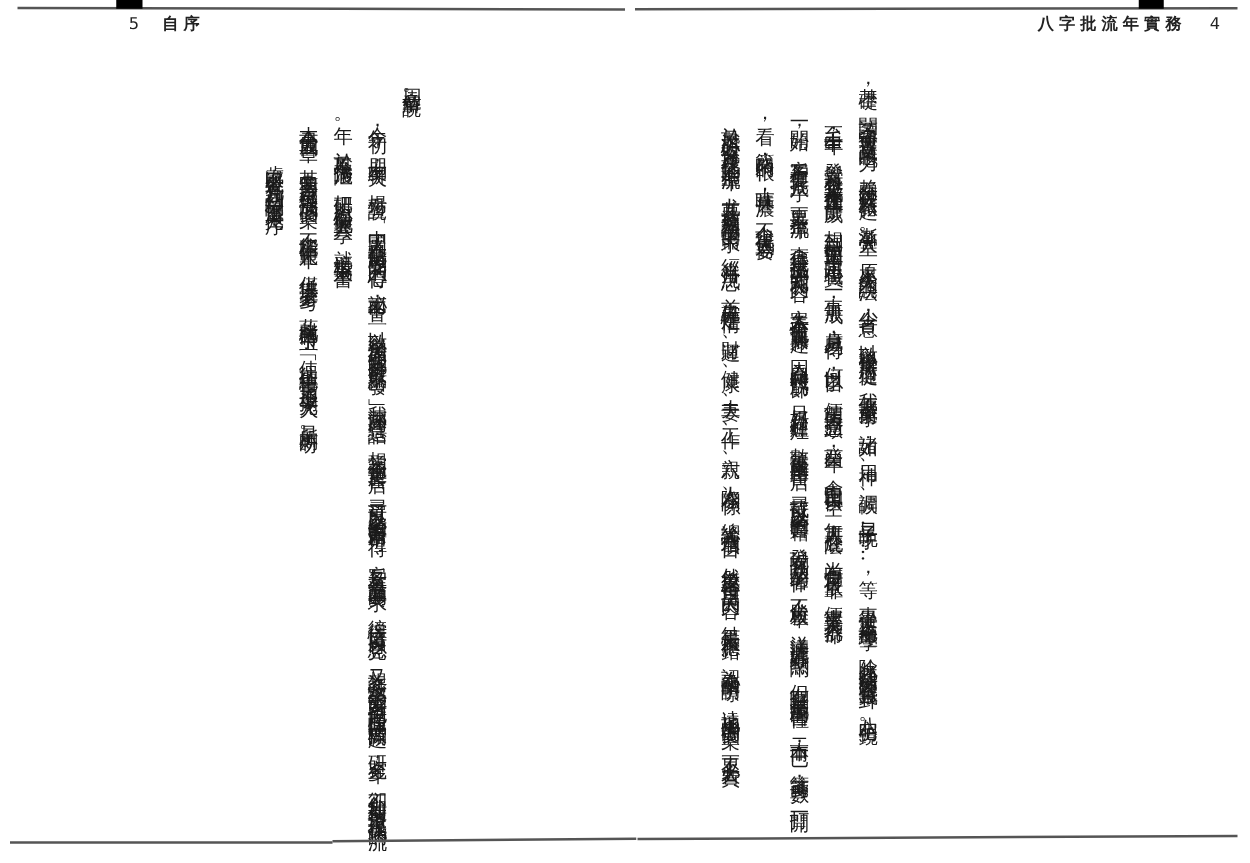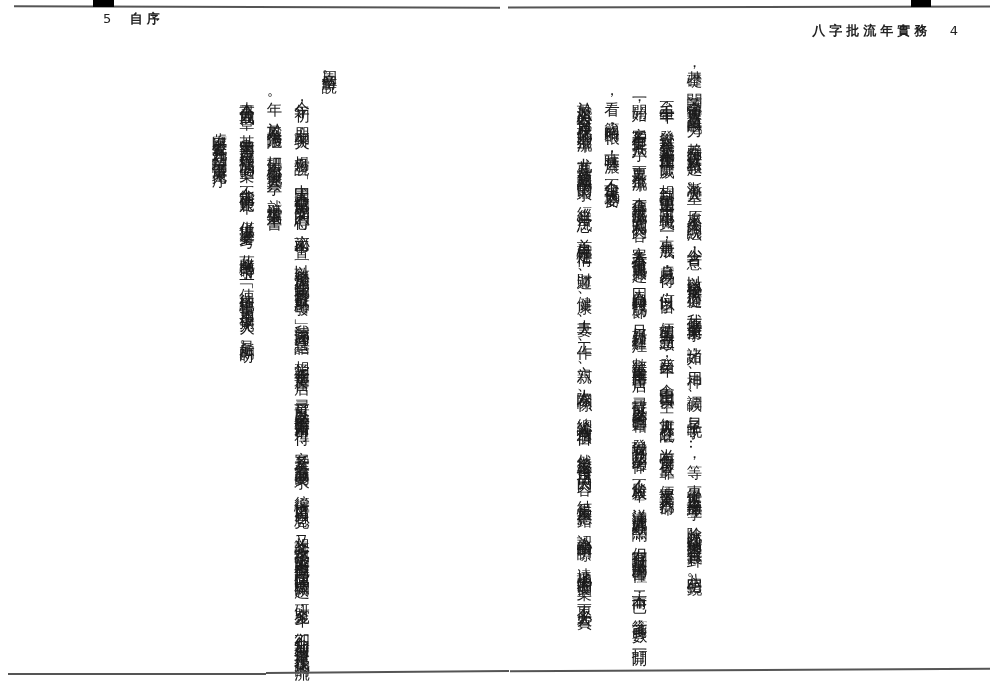--- a/index.html
+++ b/index.html
@@ -12,21 +12,21 @@
   .bottom-rule { position: absolute; top: 673px; height: 1.5px; background: #555; }
   .bottom-rule.left { left: 8px; width: 258px; }
   .bottom-rule.left2 { left: 266px; width: 243px; top: 671px; transform: rotate(-0.5deg); }
   .bottom-rule.r { left: 510px; width: 480px; top: 669px; transform: rotate(-0.3deg); }
   .tab-mark { position: absolute; top: 0; height: 7px; background: #000; }
   .tab-mark.left { left: 93px; width: 21px; }
   .tab-mark.right { left: 911px; width: 20px; }
   .running-head { position: absolute; top: 10px; font-size: 13px; font-weight: bold;
                   letter-spacing: 4px; color: #222; white-space: nowrap; }
   .running-head.left { left: 93px; }
-  .running-head.right { right: 32px; margin-top: 12px; }
+  .running-head.right { right: 14px; }
   .folio { font-family: "DejaVu Sans", sans-serif; font-weight: normal; margin: 0 10px; letter-spacing: 0; }
   .page { position: absolute; top: 58px; height: 600px; }
   .page.left-page { left: 205px; width: 290px; }
   .page.right-page { left: 570px; width: 420px; }
   .vtext { writing-mode: vertical-rl; font-size: 15.5px; line-height: 27.5px;
            letter-spacing: 2.6px; height: 100%; }
   .vtext p { margin: 0; }
   .indent { padding-top: 31px; }
   .signature { padding-top: 62px; }
   .gutter { position: absolute; left: 507px; top: 8px; width: 1px; height: 663px; background: transparent; }

